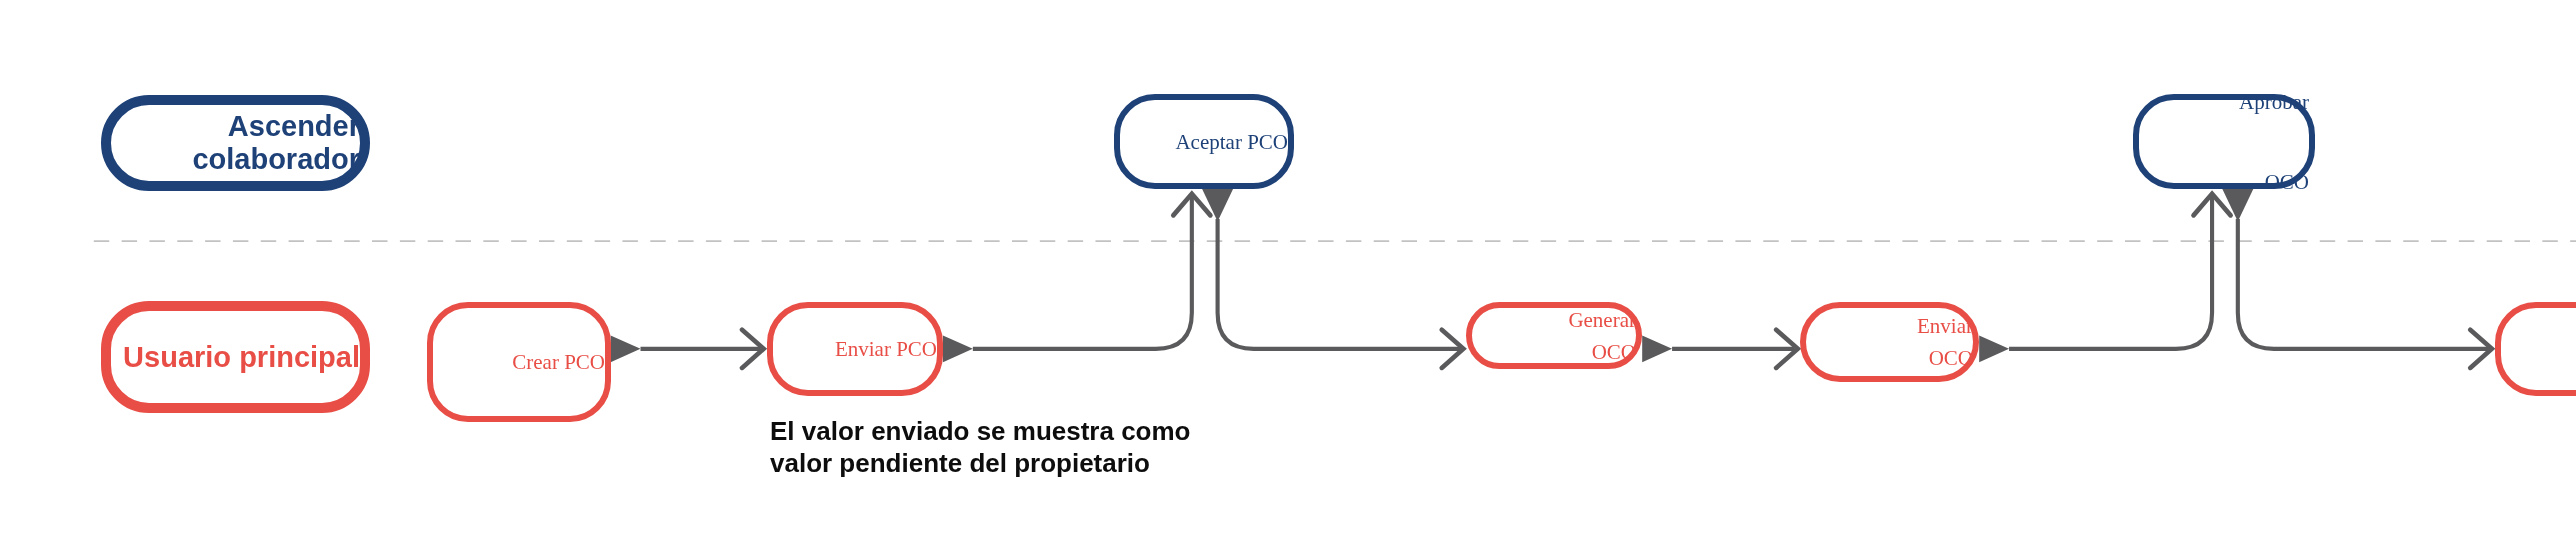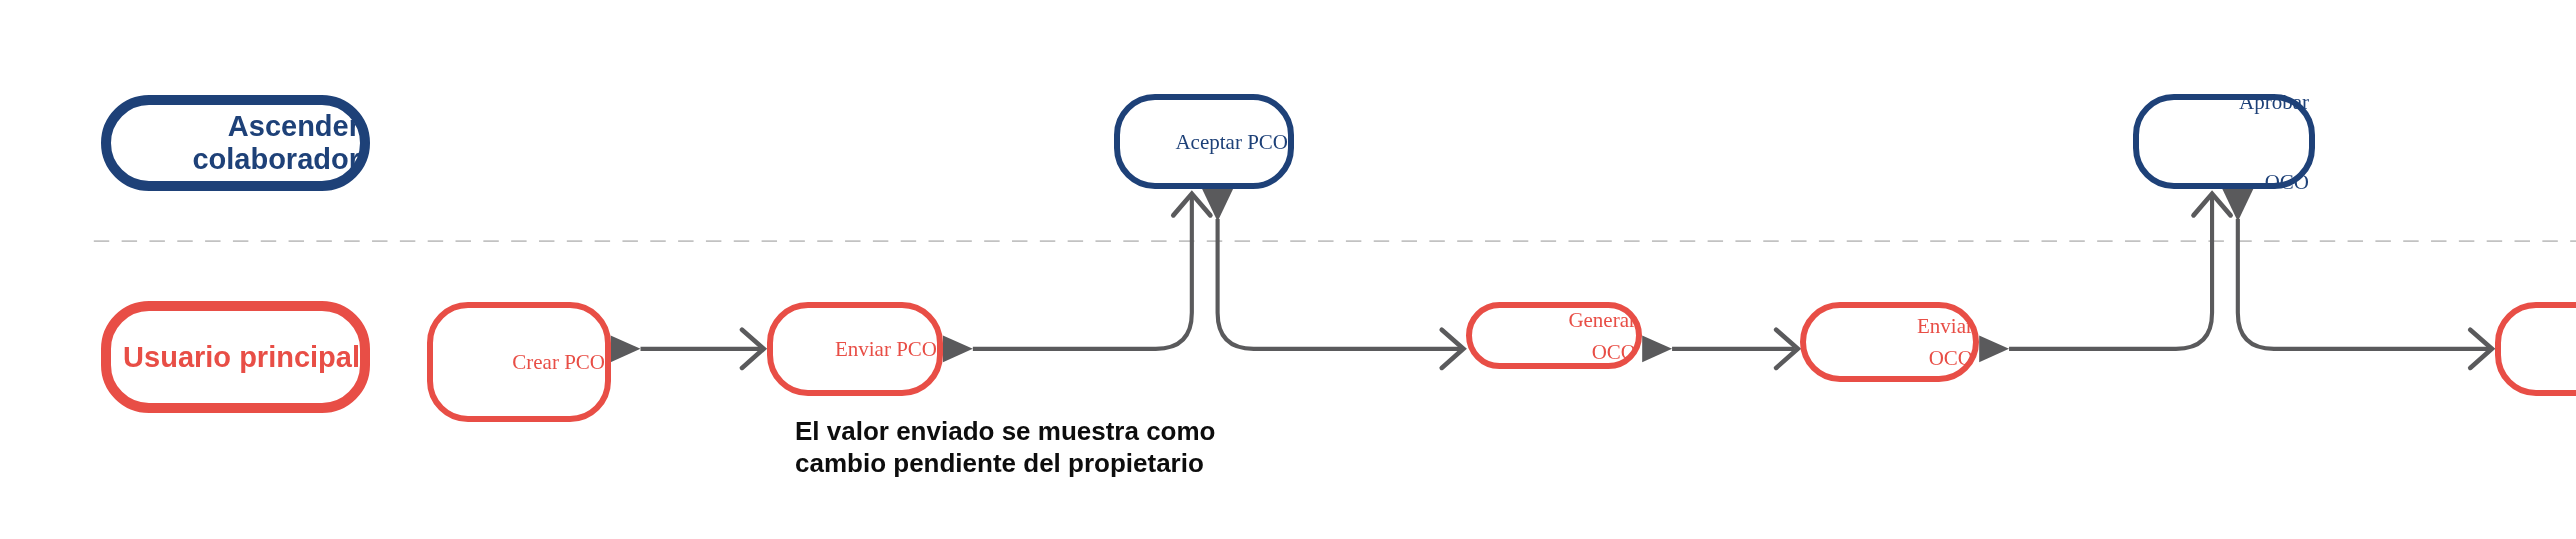--- a/index.html
+++ b/index.html
@@ -109,19 +109,19 @@
   <div class="shape node navy" style="left:2133px;top:94px;width:182px;height:95px;gap:48px;">
     <span>Aprobar</span>
     <span>OCO</span>
   </div>
 
   <div class="shape node red" style="left:2495px;top:302px;width:184px;height:94px;">
     <span>Ejecutar</span>
     <span>OCO</span>
   </div>
 
-  <div class="note" style="left:770px;top:415px;margin-left:25px;">
+  <div class="note" style="left:770px;top:415px;">
     <span>El valor enviado se muestra como</span>
-    <span>cambio pendiente del propietario</span>
+    <span>valor pendiente del propietario</span>
   </div>
 
 </div>
 
 
 </body></html>

